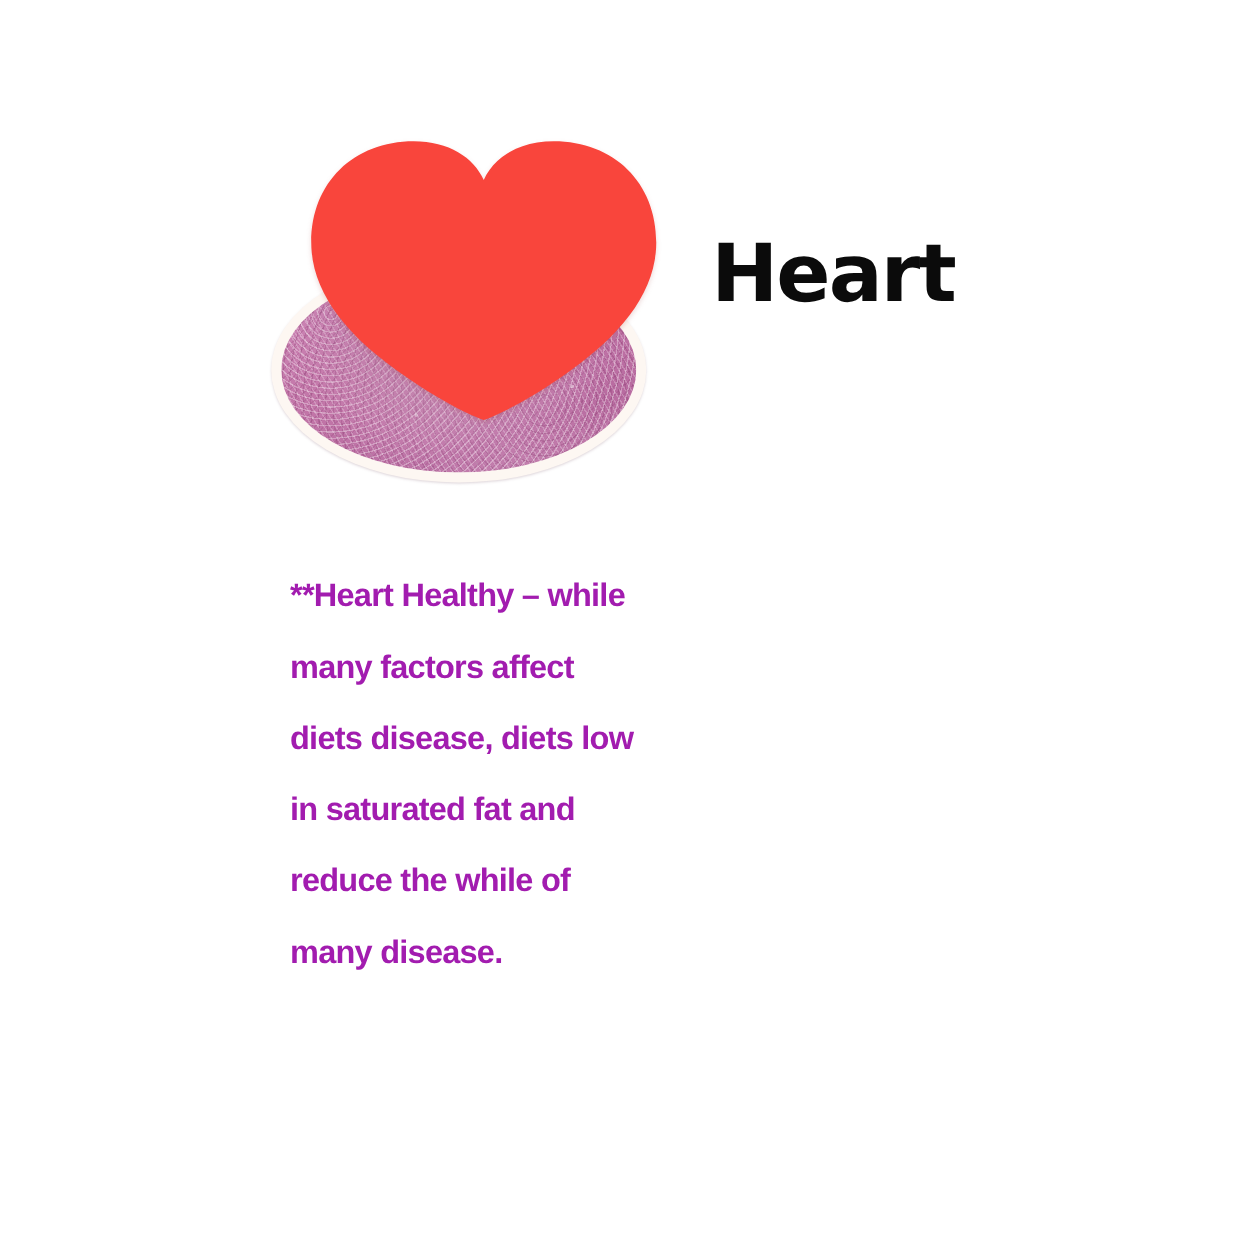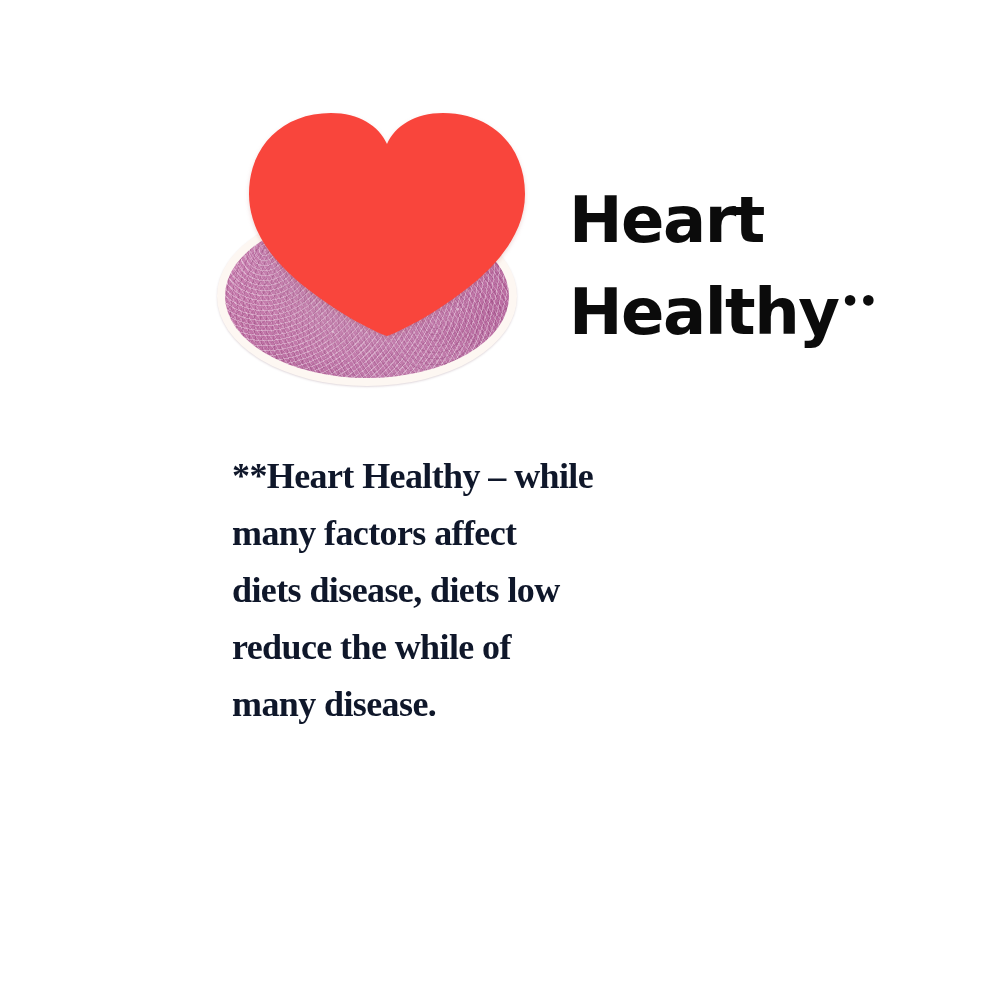--- a/index.html
+++ b/index.html
@@ -102,26 +102,26 @@
     letter-spacing: -1px;
     margin-left: 2px;
   }
 
   
   .disclaimer {
     position: absolute;
     left: 232px;
     top: 448px;
     width: 600px;
-    font-family: Liberation Serif, serif;
+    font-family: Liberation Sans, sans-serif;
     font-weight: 600;
-    font-size: 36px;
+    font-size: 26px;
     line-height: 57px;
     letter-spacing: -0.6px;
-    color: #0f172a;
+    color: #a21caf;
   }
   .disclaimer .d-line { display: block; white-space: nowrap; }
 </style>
 </head>
 <body>
 
 <div id="page">
 
   <div class="badge-art">
     <div class="oval-rim"></div>
@@ -136,24 +136,24 @@
                C96 204 126 219 140 224
                C154 219 184 204 218 178
                C252 152 278 120 278 82
                C278 34 244 1 196 1
                C168 1 148 14 140 32 Z" fill="#f9453c"></path>
     </svg>
   </div>
 
   <div class="headline">
     <span class="hl-line">Heart</span>
-    <span class="hl-line"><span>Healthy</span><span class="hl-stars">••</span></span>
   </div>
 
   <div class="disclaimer">
     <span class="d-line">**Heart Healthy – while</span>
     <span class="d-line">many factors affect</span>
     <span class="d-line">diets disease, diets low</span>
+    <span class="d-line">in saturated fat and</span>
     <span class="d-line">reduce the while of</span>
     <span class="d-line">many disease.</span>
   </div>
 
 </div>
 
 </body></html>

